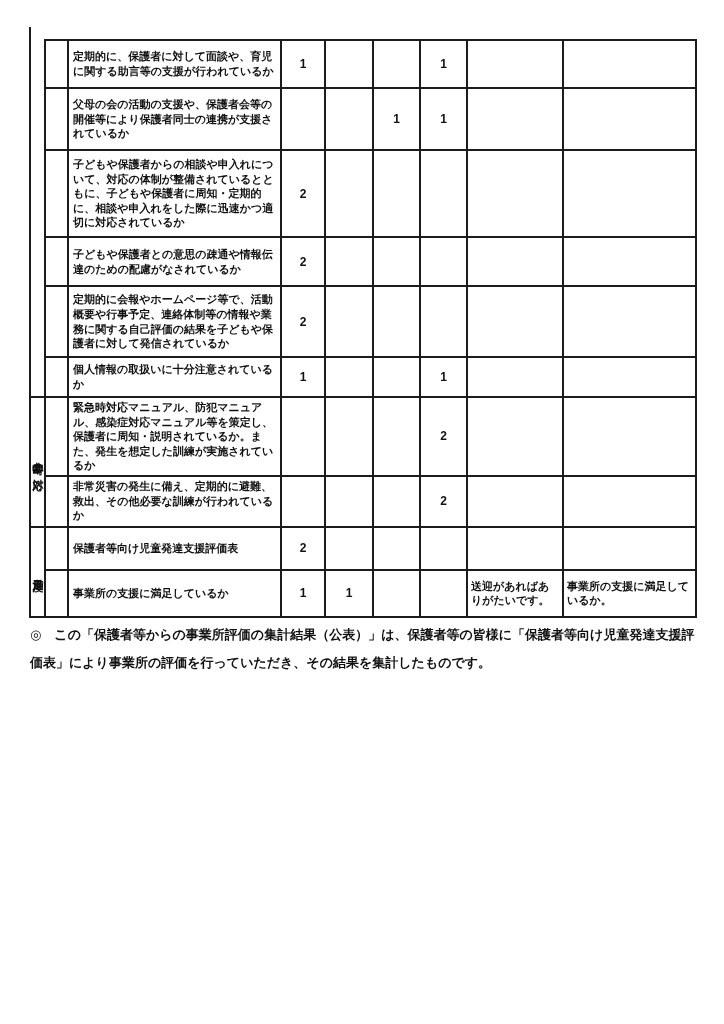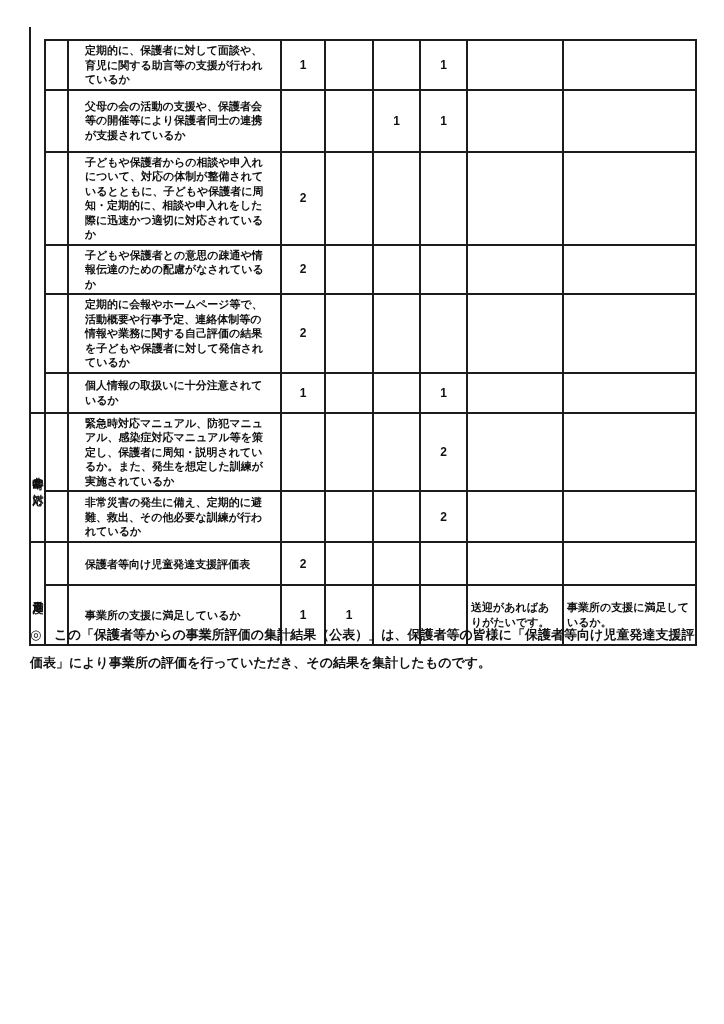--- a/index.html
+++ b/index.html
@@ -33,29 +33,29 @@
   .circle {
     display:inline-flex; align-items:center; justify-content:center;
     width:14px; height:14px;
     border:1px solid #1c1c1c; border-radius:50%;
     font-size:8px; font-weight:700; letter-spacing:-0.5px;
     line-height:1;
     margin-left:36px;
   }
   td.q {
     font-size:11px; font-weight:600; line-height:1.32;
-    padding:2px 16px; vertical-align:middle; text-align:left;
+    padding:2px 4px; vertical-align:middle; text-align:left;
   }
   td.c {
     text-align:center; vertical-align:middle;
     font-size:12px; font-weight:600; padding:0;
   }
   td.cm {
     font-size:11px; font-weight:600; line-height:1.35;
-    padding:14px 3px; vertical-align:top; text-align:left;
+    padding:8px 3px; vertical-align:top; text-align:left;
   }
   .footer {
     position:absolute; left:30px; top:621px; width:674px;
     font-size:13px; font-weight:600; line-height:28px;
     text-align:left;
   }
 </style>
 </head>
 <body>
 

